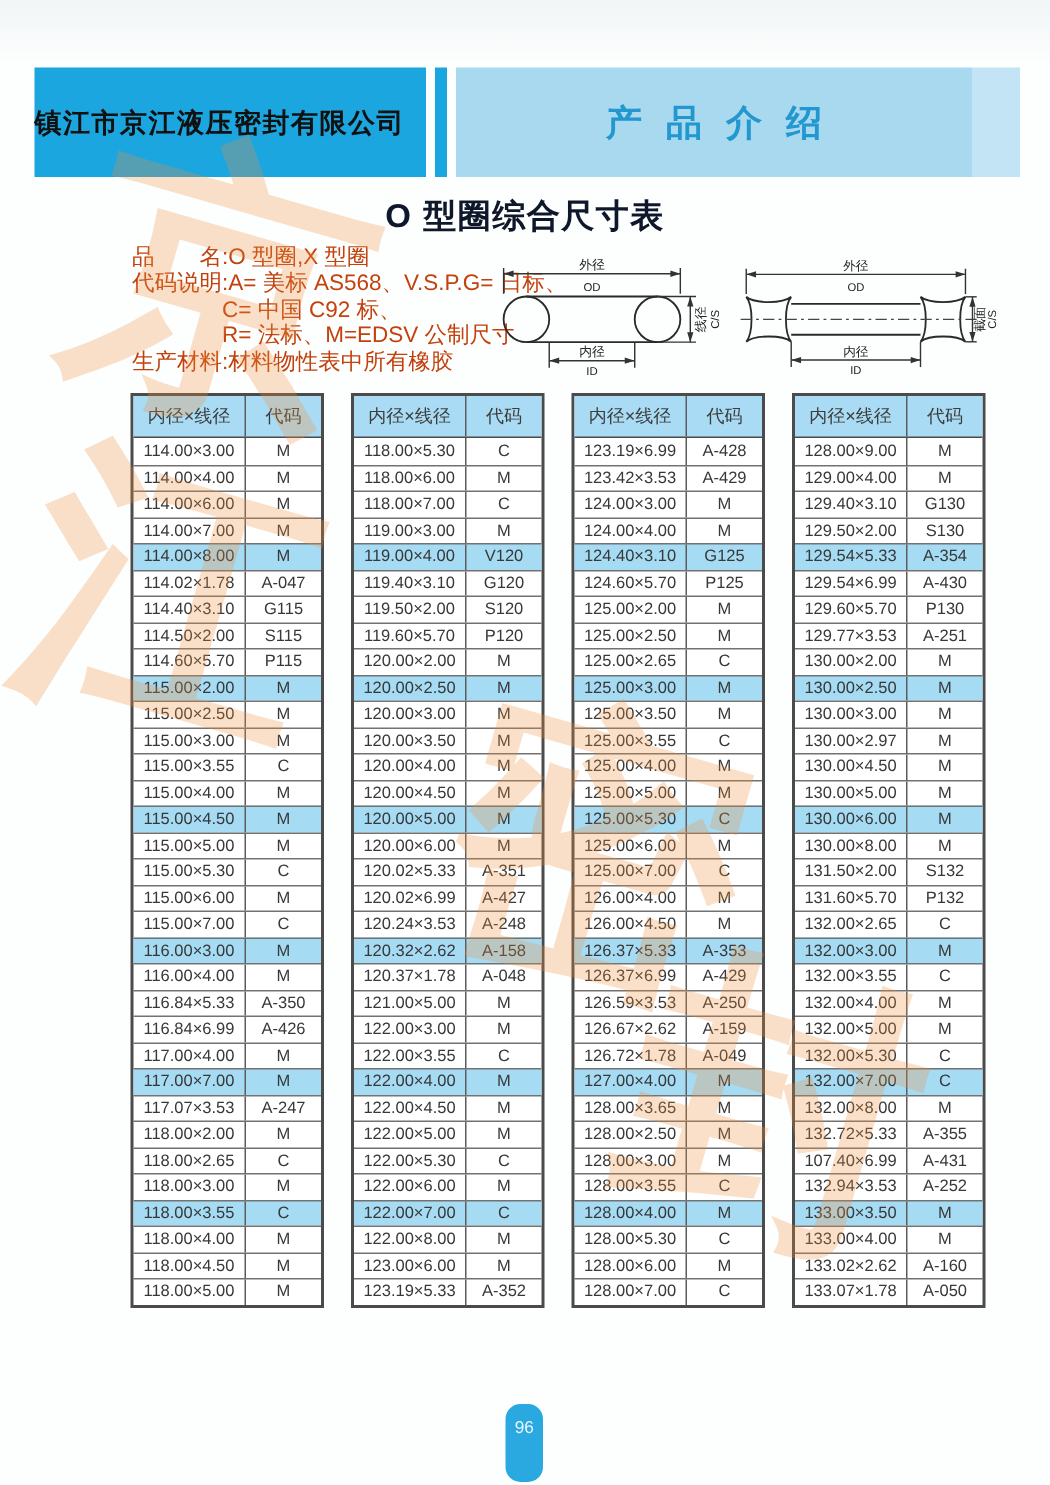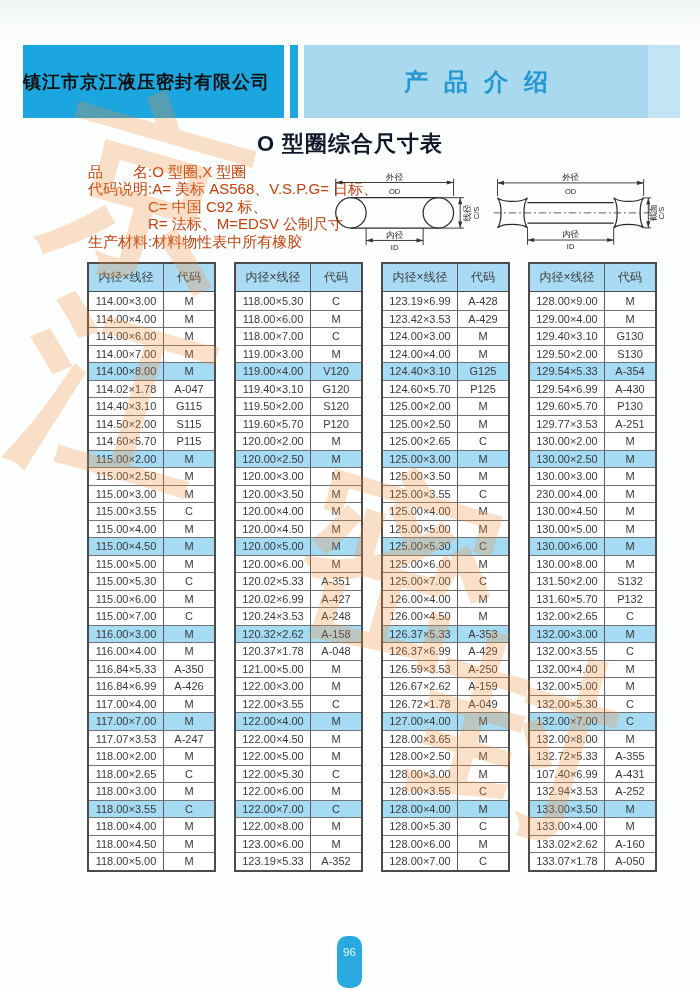--- a/index.html
+++ b/index.html
@@ -620,21 +620,21 @@
       </div>
       <div class="orow hl">
         <div class="c1">130.00×2.50</div>
         <div class="c2">M</div>
       </div>
       <div class="orow">
         <div class="c1">130.00×3.00</div>
         <div class="c2">M</div>
       </div>
       <div class="orow">
-        <div class="c1">230.00×4.00</div>
+        <div class="c1">130.00×2.97</div>
         <div class="c2">M</div>
       </div>
       <div class="orow">
         <div class="c1">130.00×4.50</div>
         <div class="c2">M</div>
       </div>
       <div class="orow">
         <div class="c1">130.00×5.00</div>
         <div class="c2">M</div>
       </div>

